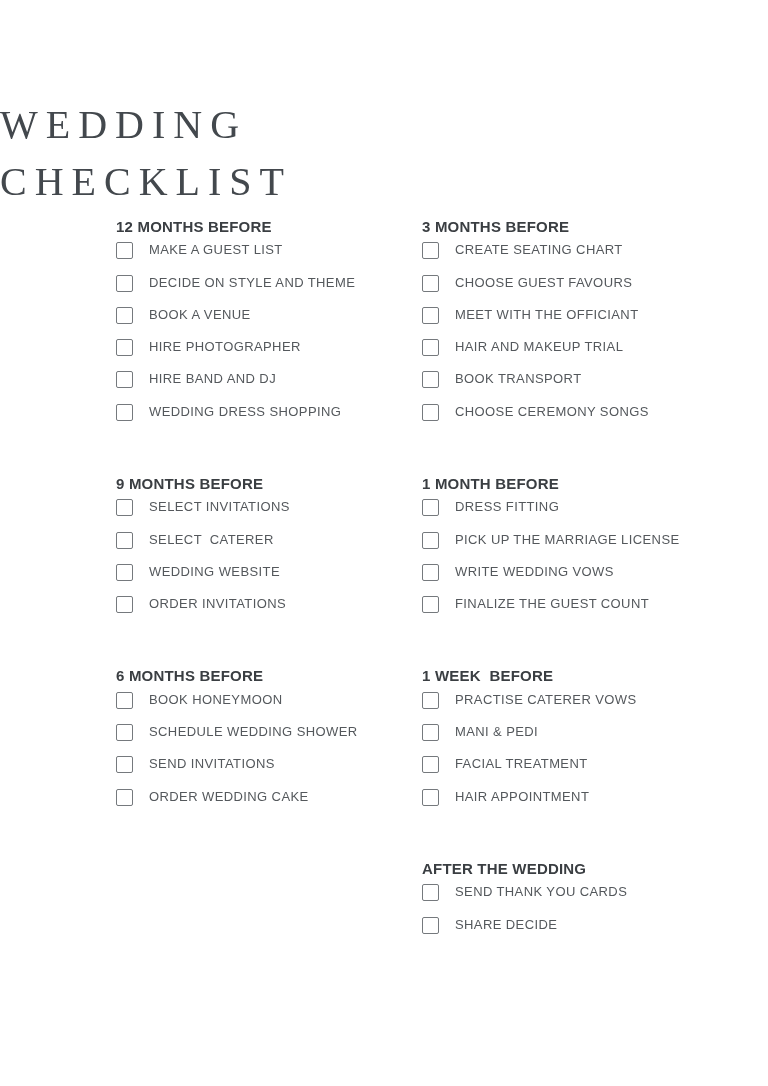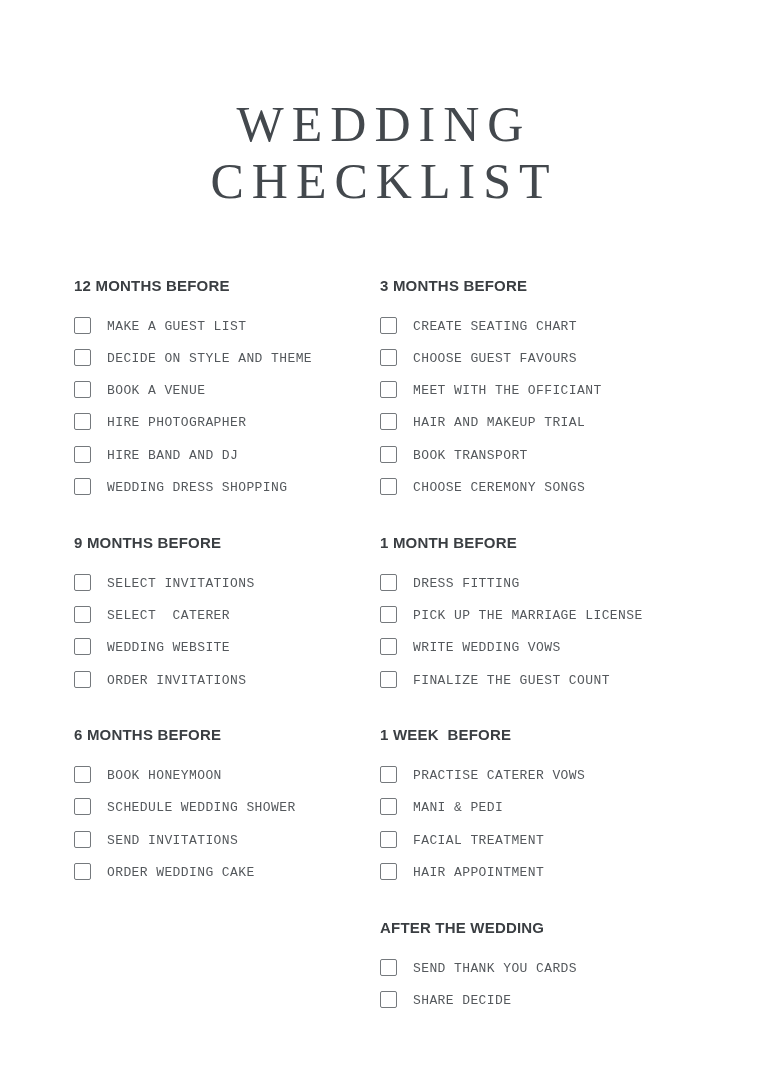--- a/index.html
+++ b/index.html
@@ -6,52 +6,49 @@
   .page {
     position: relative;
     width: 768px;
     height: 1086px;
     background: var(--page-bg, #ffffff);
     font-family: "Liberation Sans", sans-serif;
     overflow: hidden;
   }
   .title {
     padding-top: 96px;
-    text-align: center;
     font-family: "Liberation Serif", serif;
     font-weight: 400;
-    font-size: 50px;
+    font-size: 40px;
     line-height: 57px;
     letter-spacing: 8px;
     color: var(--title-color, #43484d);
   }
   .columns {
     display: flex;
-    margin-top: 59px;
-    padding-left: 74px;
+    padding-left: 116px;
   }
   .col { display: flex; flex-direction: column; }
   .col-left  { width: 306px; flex: none; }
   .col-right { width: 330px; flex: none; }
   .section { margin-bottom: 31px; }
   .section-heading {
     height: 32.3px;
     display: flex;
     align-items: center;
     font-size: 15px;
     font-weight: 700;
     letter-spacing: 0.2px;
     color: var(--heading-color, #3a3e42);
     white-space: pre;
   }
   .item {
     height: 32.3px;
     display: flex;
-    align-items: flex-end;
-    font-family: Liberation Mono, monospace;
+    align-items: flex-start;
   }
   .checkbox {
     width: 15px;
     height: 15px;
     flex: none;
     border: 1.6px solid var(--checkbox-border, #75797d);
     border-radius: 2px;
     background: #ffffff;
     margin-right: 16px;
   }

